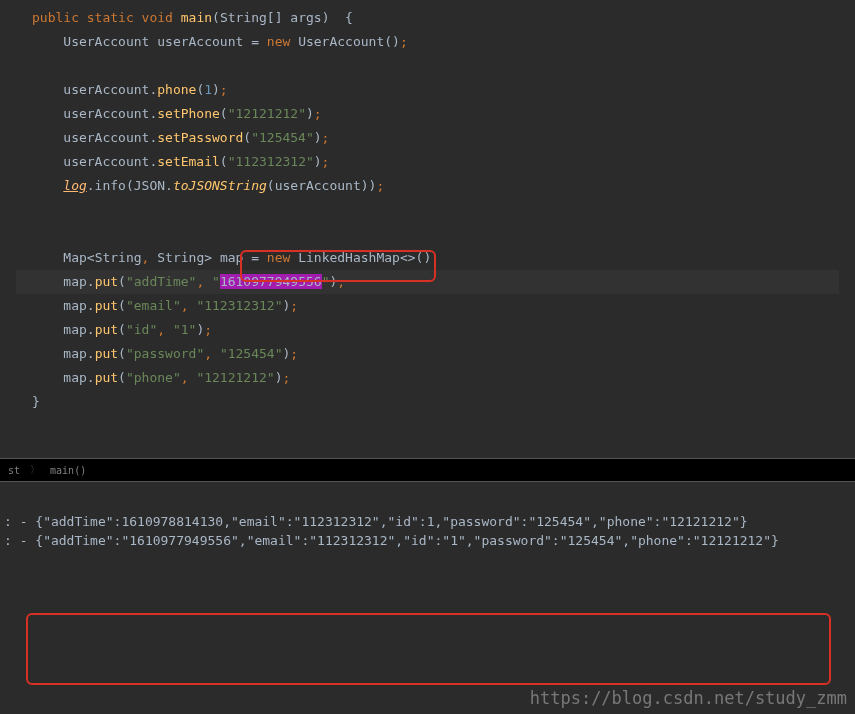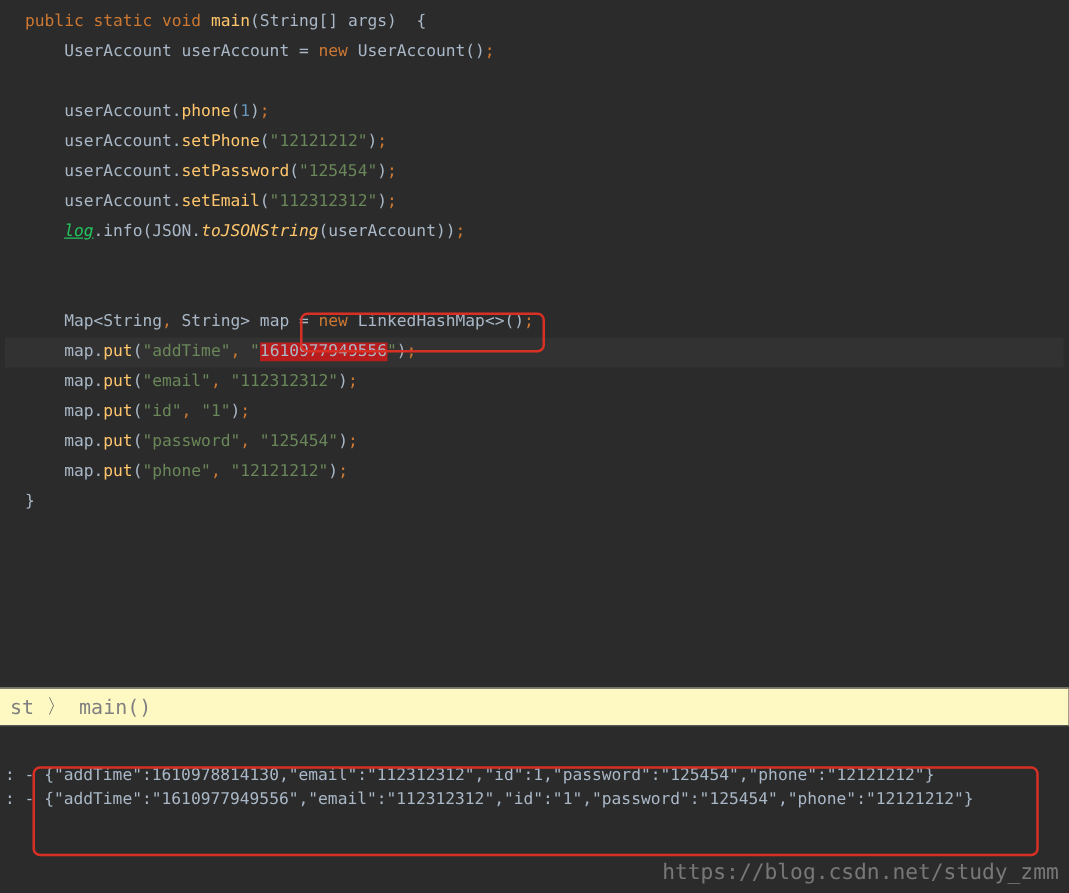--- a/index.html
+++ b/index.html
@@ -11,61 +11,61 @@
       background: #2b2b2b;
       font-family: 'Consolas', 'Monaco', monospace;
       font-size: 13px;
       color: #a9b7c6;
       width: 855px;
       height: 714px;
       overflow: hidden;
       position: relative;
     }
     .editor {
-      padding: 6px 4px;
+      padding: 6px 16px;
       background: #2b2b2b;
-      height: 550px;
+      height: 458px;
       overflow: hidden;
     }
     .line {
       padding: 2px 0 2px 16px;
       white-space: pre;
       line-height: 20px;
     }
     .line.highlighted {
       background: #323232;
     }
     .keyword { color: #cc7832; }
     .keyword-new { color: #cc7832; }
     .type { color: #a9b7c6; }
     .method { color: #ffc66d; }
     .string { color: #6a8759; }
     .number { color: #6897bb; }
     .static-method { color: #ffc66d; font-style: italic; }
-    .static-field { color: #22c55e; font-style: italic; text-decoration: underline; }
+    .static-field { color: #fdba74; font-style: italic; text-decoration: underline; }
     .paren { color: #a9b7c6; }
     .punct { color: #cc7832; }
-    .selected { background: #b91c1c; color: #a9b7c6; }
+    .selected { background: #a21caf; color: #a9b7c6; }
     .red-box {
       border: 2px solid #d93025;
       border-radius: 6px;
       position: absolute;
       pointer-events: none;
     }
     .red-box-1 {
       left: 240px;
       top: 250px;
       width: 196px;
       height: 32px;
     }
     .breadcrumb {
-      background: #fef9c3;
+      background: #000000;
       padding: 4px 8px;
       color: #808080;
-      font-size: 16px;
+      font-size: 10px;
       border-top: 1px solid #555;
       border-bottom: 1px solid #555;
       display: flex;
       align-items: center;
       gap: 10px;
     }
     .breadcrumb-sep {
       color: #606060;
     }
     .console {

